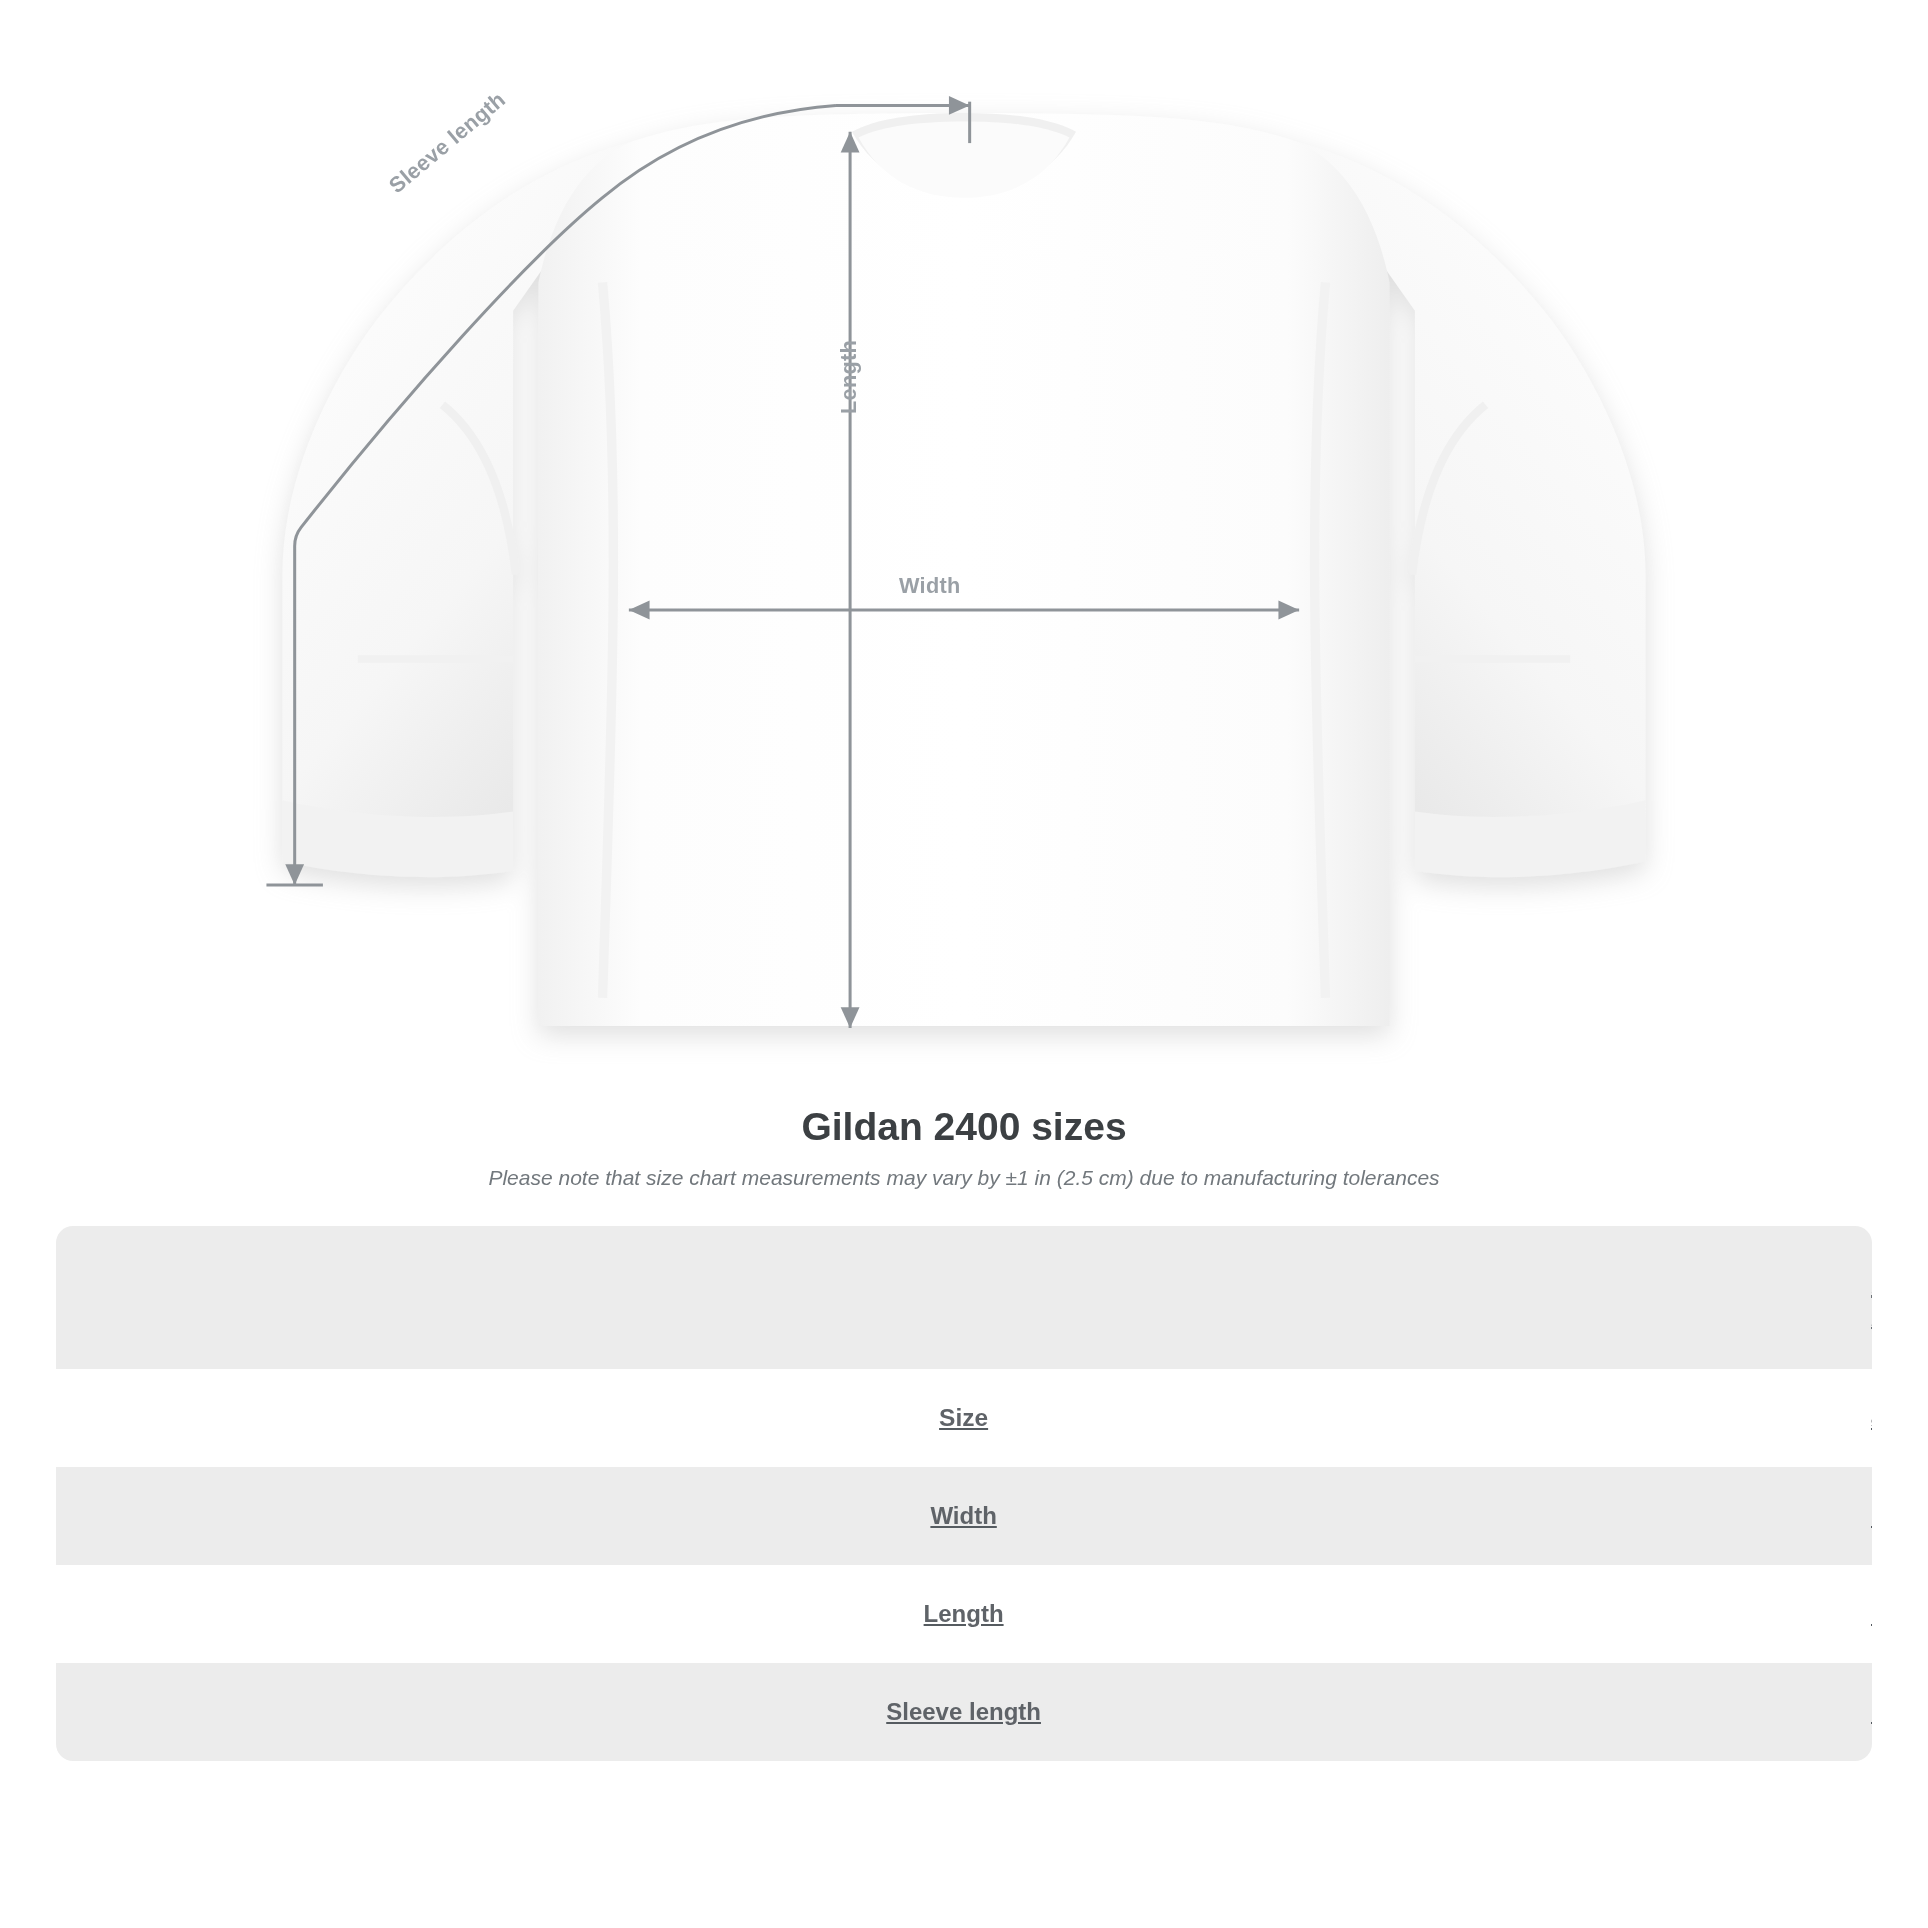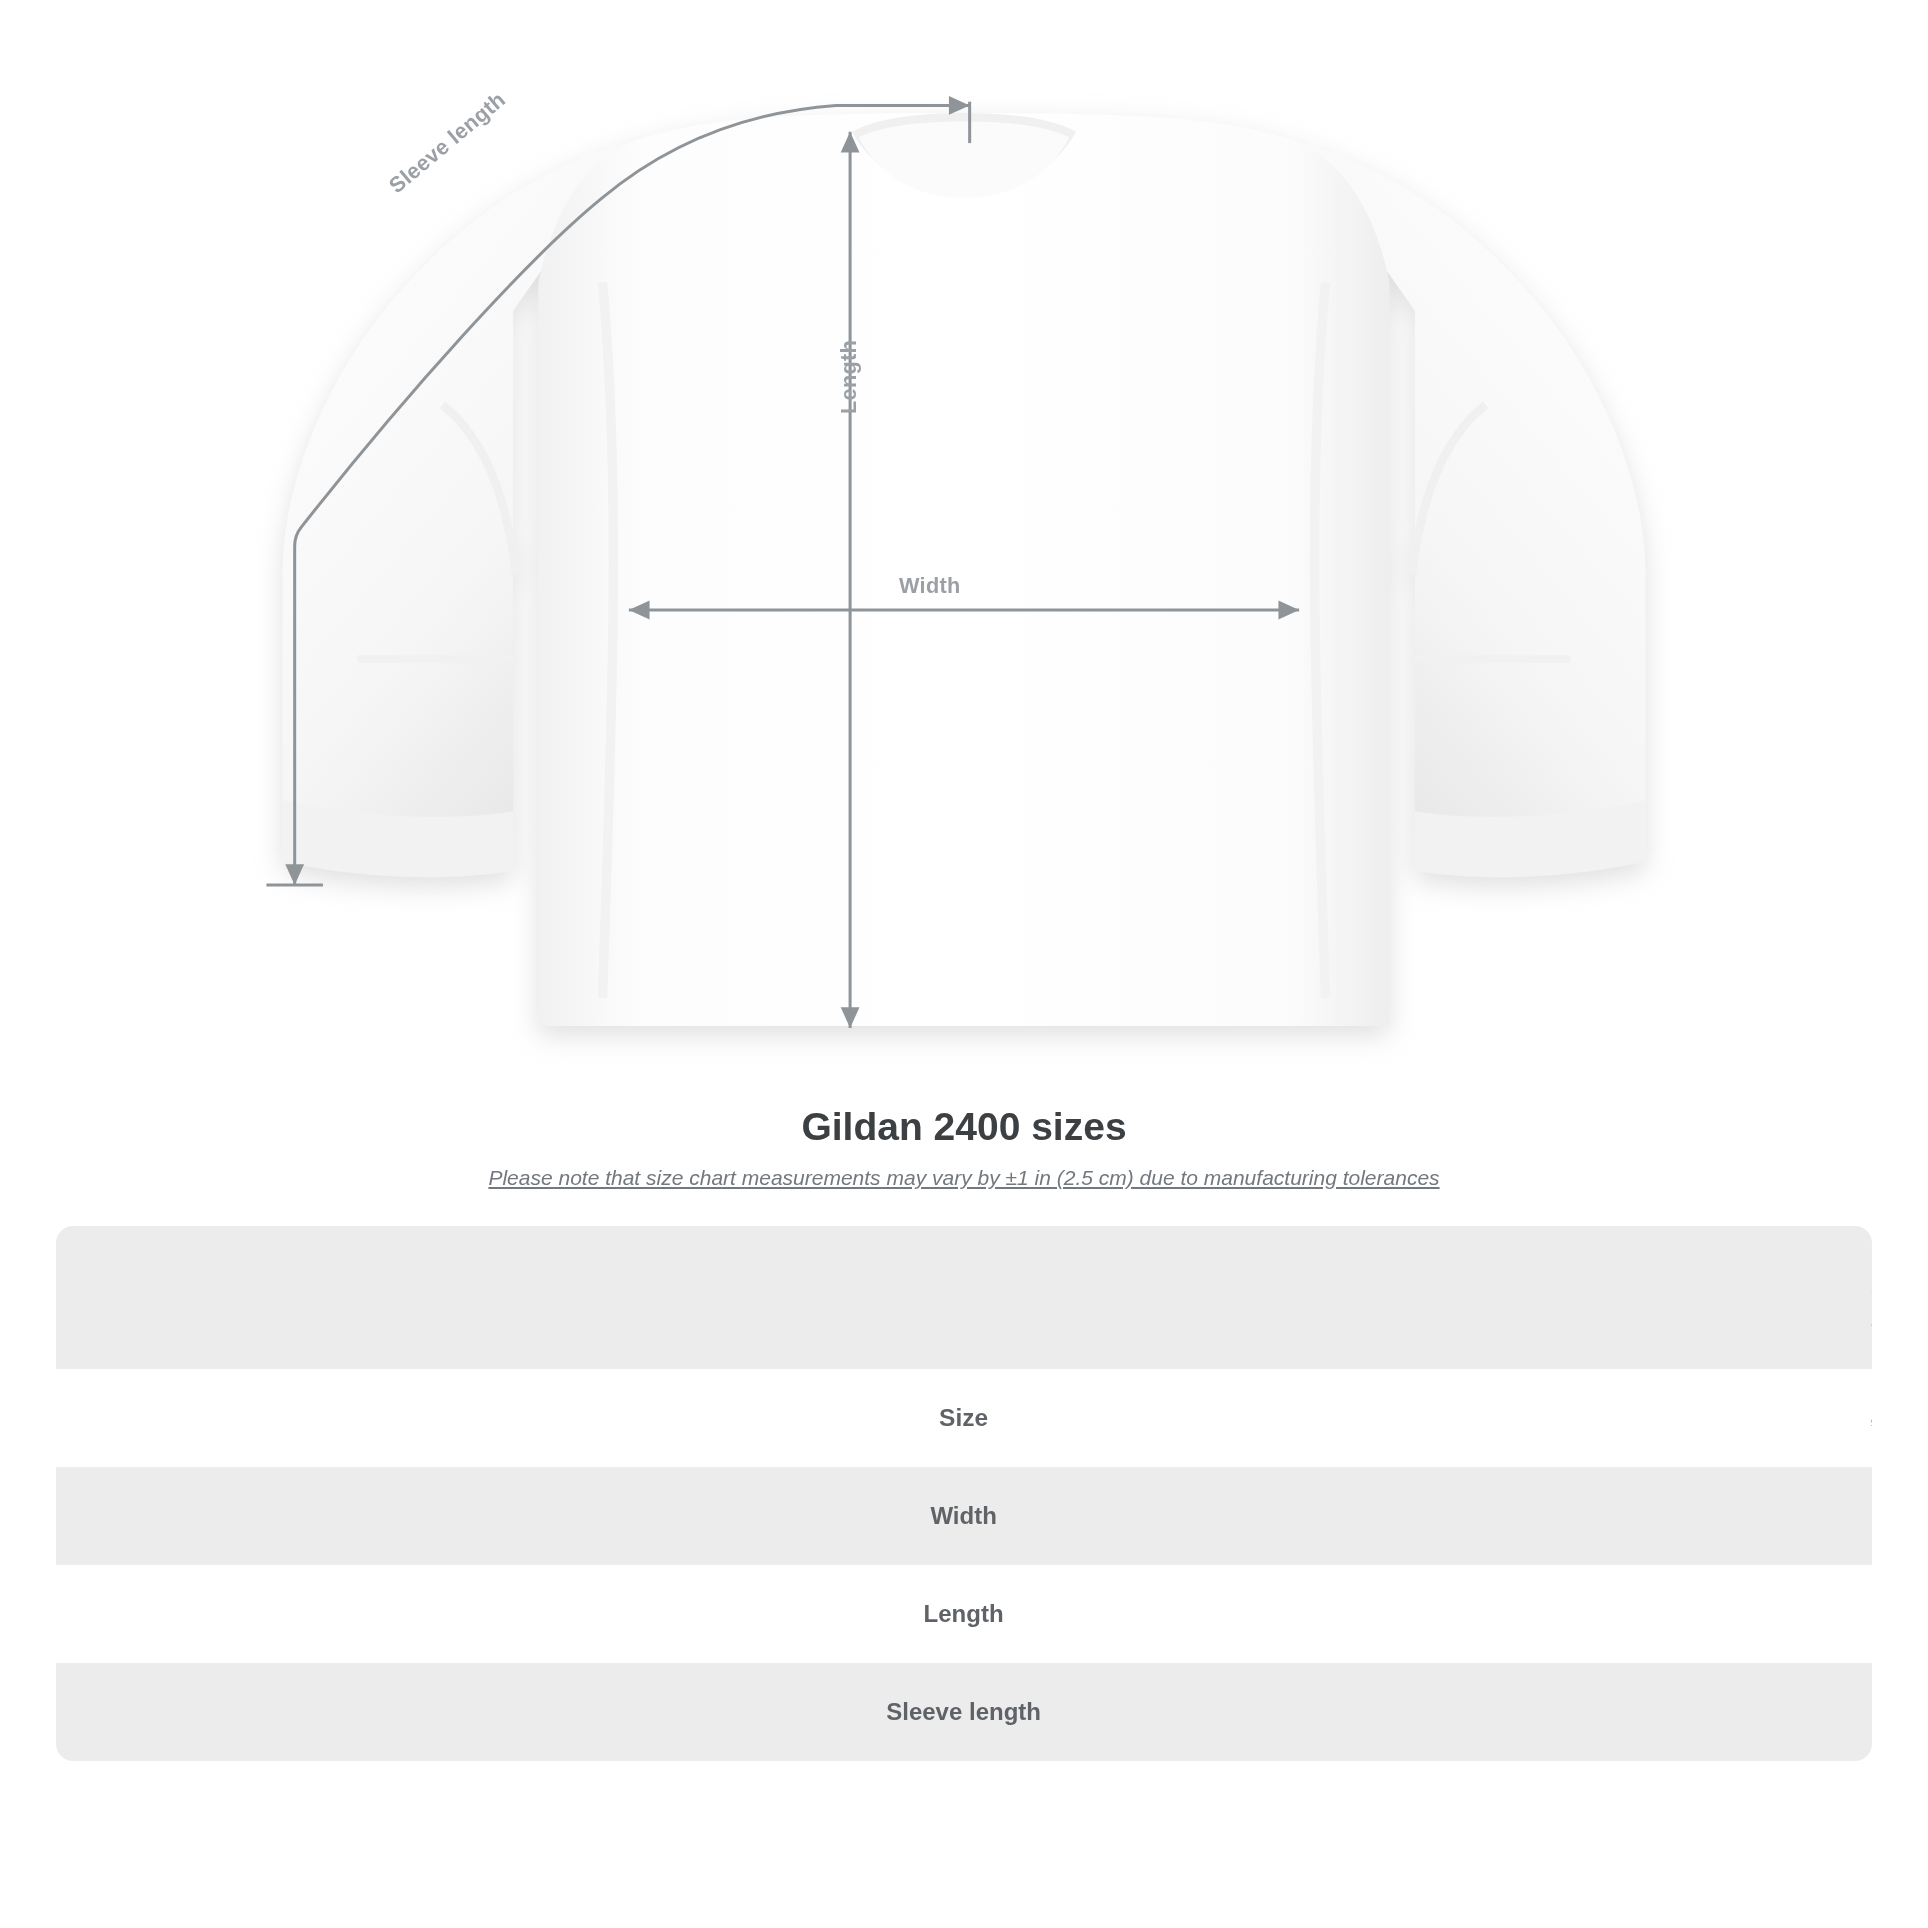--- a/index.html
+++ b/index.html
@@ -66,33 +66,33 @@
     font-size: 39px;
     font-weight: bold;
     color: #3c4043;
     margin: 0 0 17px 0;
   }
   .chart-note {
     font-size: 21px;
     font-style: italic;
     color: #72787d;
     margin: 0;
-    text-decoration: underline;
   }
 
   
   .table-wrap {
     margin: 36px 56px 0 56px;
     border-radius: 17px;
     overflow: hidden;
   }
   table.size-table {
     border-collapse: collapse;
     width: 100%;
     table-layout: fixed;
+    text-decoration: underline;
   }
   table.size-table td,
   table.size-table th {
     padding: 0;
     text-align: center;
     vertical-align: middle;
   }
   
   .sys-row td {
     background: #ececec;

